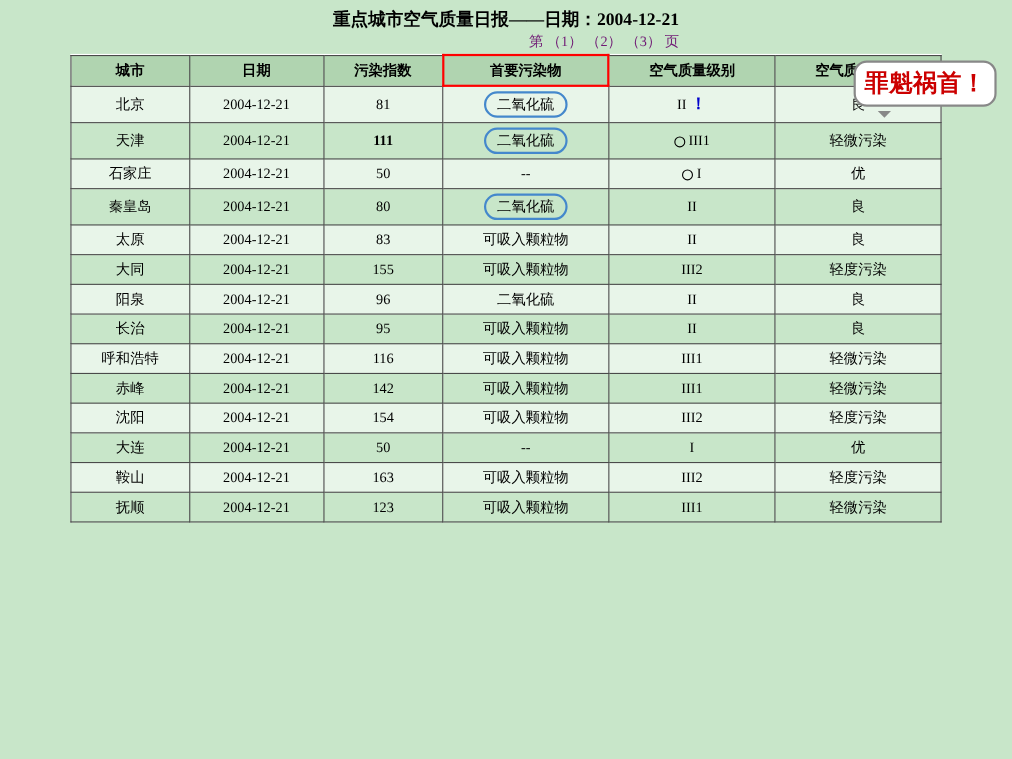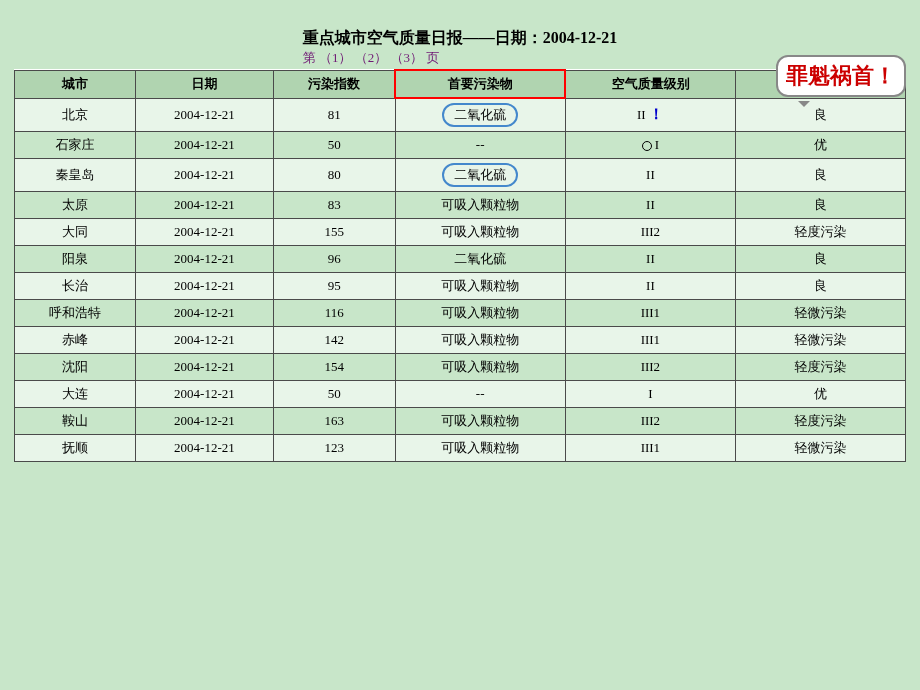--- a/index.html
+++ b/index.html
@@ -15,40 +15,39 @@
     .page-wrapper {
       width: 920px;
       height: 690px;
       background: #c8e6c9;
       display: flex;
       flex-direction: column;
       align-items: center;
       padding: 8px 10px;
     }
     .title-section {
-      text-align: left;
+      text-align: right;
       margin-bottom: 2px;
-      margin-top: 20px;
     }
     .title-main {
       font-size: 16px;
       font-weight: bold;
       color: #000;
     }
     .title-sub {
       font-size: 13px;
       color: #000;
     }
     .title-page {
       font-size: 13px;
       color: #701a75;
     }
     .data-table {
       border-collapse: collapse;
-      width: 892px;
+      width: 792px;
       background: white;
     }
     .data-table th, .data-table td {
       border: 1px solid #4a4a4a;
       text-align: center;
       padding: 4px 6px;
       font-size: 13px;
       color: #000;
     }
     .data-table thead tr {
@@ -138,20 +137,28 @@
     <tbody id="table-body">
     <tr>
           <td>北京</td>
           <td>2004-12-21</td>
           <td>81</td>
           <td><span class="circled">二氧化硫</span></td>
           <td>II <span class="exclaim">！</span></td>
           <td>良</td>
         </tr>
         <tr>
+          <td>天津</td>
+          <td>2004-12-21</td>
+          <td><strong>111</strong></td>
+          <td><span class="circled">二氧化硫</span></td>
+          <td><span class="small-circle"></span> III1</td>
+          <td>轻微污染</td>
+        </tr>
+        <tr>
           <td>石家庄</td>
           <td>2004-12-21</td>
           <td>50</td>
           <td>--</td>
           <td><span class="small-circle"></span> I</td>
           <td>优</td>
         </tr>
         <tr>
           <td>秦皇岛</td>
           <td>2004-12-21</td>

